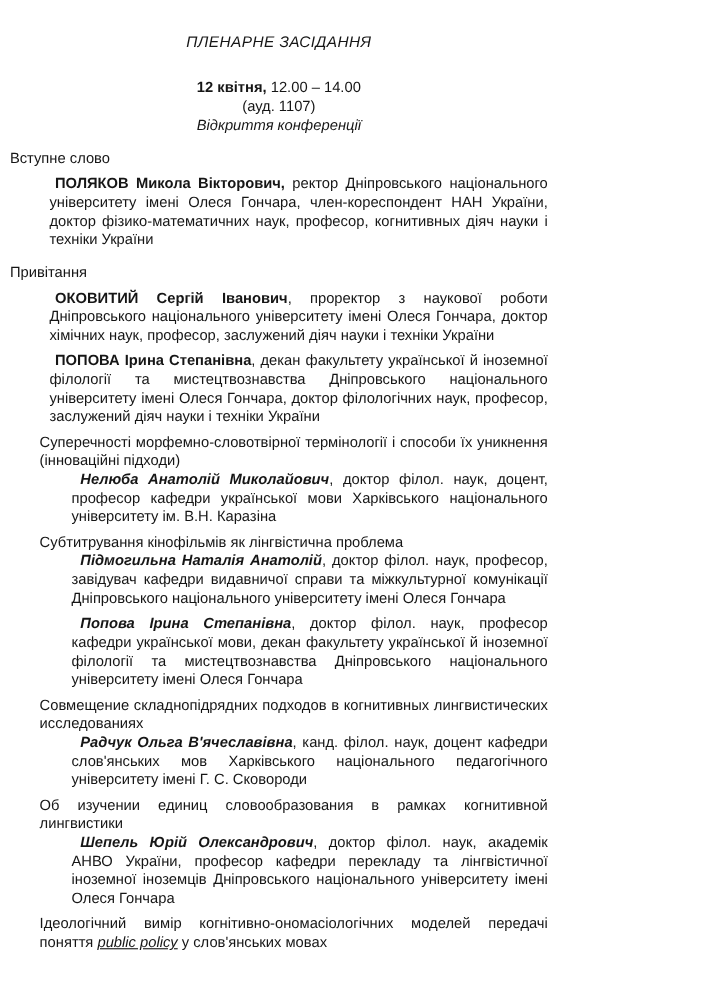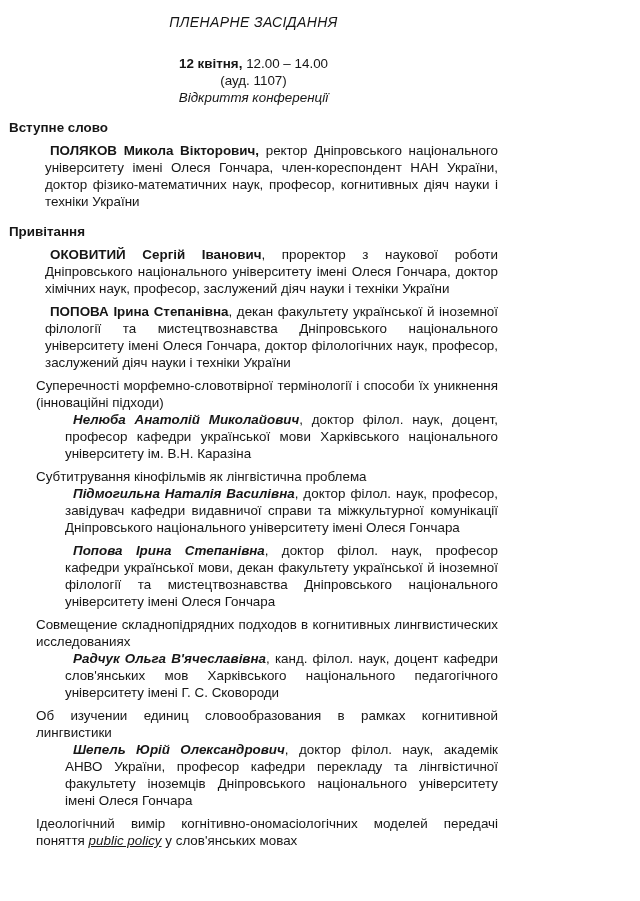--- a/index.html
+++ b/index.html
@@ -4,21 +4,21 @@
 <style>
   html, body {
     margin: 0;
     padding: 0;
     background: #ffffff;
   }
   .page {
     width: 508px;
     height: 901px;
     box-sizing: border-box;
-    padding: 8px 10px 0 9px;
+    padding: 24px 10px 0 9px;
     background: #ffffff;
     color: #161616;
     font-family: "Liberation Sans", "DejaVu Sans", sans-serif;
     font-size: 13.4px;
     line-height: 17px;
     overflow: hidden;
   }
   .c { text-align: center; }
   .b { font-weight: bold; }
   .it { font-style: italic; text-decoration: underline; }
@@ -29,21 +29,21 @@
     letter-spacing: 0.4px;
     margin-top: 6px;
   }
   .date-line { margin-top: 24px; }
   .room-line { margin-top: 0; }
   .opening-line {
     font-style: italic;
   }
 
   .h {
-    font-weight: bold;
+    font-weight: normal;
     margin-top: 13px;
   }
   .h + .person { margin-top: 6px; }
 
   .person {
     margin: 6px 0 0 36px;
     text-indent: 5px;
     text-align: justify;
   }
   .person .pname { font-weight: bold; }
@@ -105,21 +105,21 @@
     <div class="report-speaker">
       <span class="rname">Нелюба Анатолій Миколайович</span><span>, доктор філол. наук, доцент, професор кафедри української мови Харківського національного університету ім. В.Н. Каразіна</span>
     </div>
   </div>
 
   <div class="report">
     <div class="report-title">
       <span>Субтитрування кінофільмів як лінгвістична проблема</span><span class="it"></span><span></span>
     </div>
     <div class="report-speaker">
-      <span class="rname">Підмогильна Наталія Василівна</span><span>, доктор філол. наук, професор, завідувач кафедри видавничої справи та міжкультурної комунікації Дніпровського національного університету імені Олеся Гончара</span>
+      <span class="rname">Підмогильна Наталія Анатолій</span><span>, доктор філол. наук, професор, завідувач кафедри видавничої справи та міжкультурної комунікації Дніпровського національного університету імені Олеся Гончара</span>
     </div>
   </div>
 
   <div class="report">
     <div class="report-speaker">
       <span class="rname">Попова Ірина Степанівна</span><span>, доктор філол. наук, професор кафедри української мови, декан факультету української й іноземної філології та мистецтвознавства Дніпровського національного університету імені Олеся Гончара</span>
     </div>
   </div>
 
   <div class="report">
@@ -129,21 +129,21 @@
     <div class="report-speaker">
       <span class="rname">Радчук Ольга В'ячеславівна</span><span>, канд. філол. наук, доцент кафедри слов'янських мов Харківського національного педагогічного університету імені Г. С. Сковороди</span>
     </div>
   </div>
 
   <div class="report">
     <div class="report-title">
       <span>Об изучении единиц словообразования в рамках когнитивной лингвистики</span><span class="it"></span><span></span>
     </div>
     <div class="report-speaker">
-      <span class="rname">Шепель Юрій Олександрович</span><span>, доктор філол. наук, академік АНВО України, професор кафедри перекладу та лінгвістичної факультету іноземців Дніпровського національного університету імені Олеся Гончара</span>
+      <span class="rname">Шепель Юрій Олександрович</span><span>, доктор філол. наук, академік АНВО України, професор кафедри перекладу та лінгвістичної іноземної іноземців Дніпровського національного університету імені Олеся Гончара</span>
     </div>
   </div>
 
   <div class="report">
     <div class="report-title">
       <span>Ідеологічний вимір когнітивно-ономасіологічних моделей передачі поняття </span><span class="it">public policy</span><span> у слов'янських мовах</span>
     </div>
   </div>
 
 </div>

